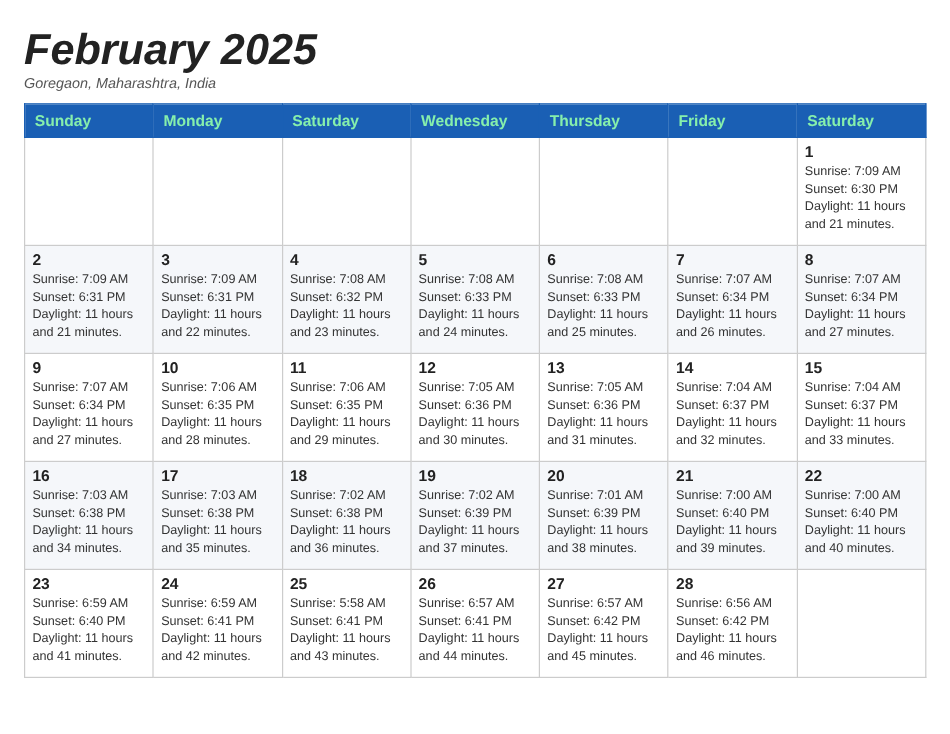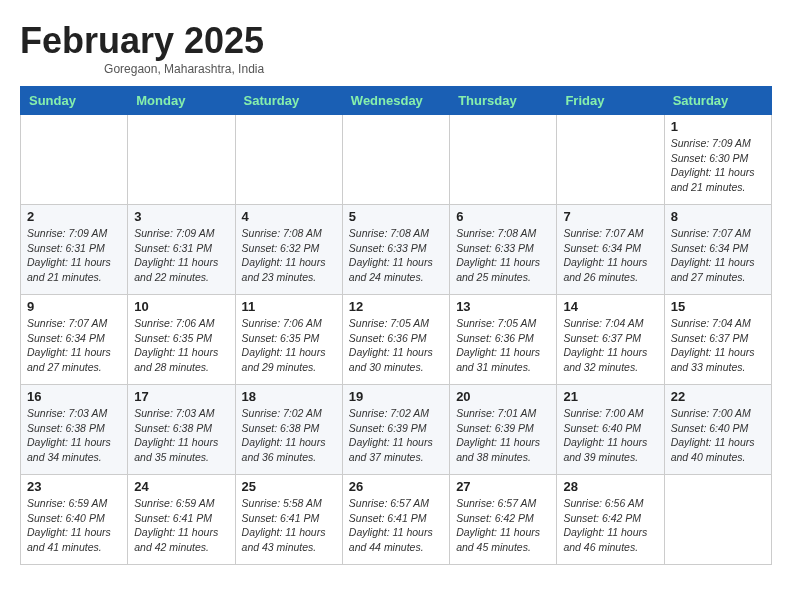--- a/index.html
+++ b/index.html
@@ -34,21 +34,22 @@
       font-size: 20px;
       font-weight: bold;
       color: #1a5fb4;
     }
     .logo-bird {
       width: 30px;
       height: 22px;
       margin-left: 2px;
     }
     .title-section {
-      text-align: right;
+      text-align: left;
+      font-style: italic;
     }
     .month-title {
       font-size: 36px;
       font-weight: bold;
       color: #222;
     }
     .location-title {
       font-size: 12px;
       color: #555;
     }
@@ -82,21 +83,20 @@
       font-size: 13px;
       font-weight: bold;
       color: #222;
       display: block;
       margin-bottom: 2px;
     }
     .day-info {
       color: #333;
       font-size: 10.5px;
       line-height: 1.4;
-      font-style: italic;
     }
     .empty-cell {
       background: #fff !important;
     }
   </style>
 </head>
 <body>
 
 <div class="header-section">
   <div class="title-section">

